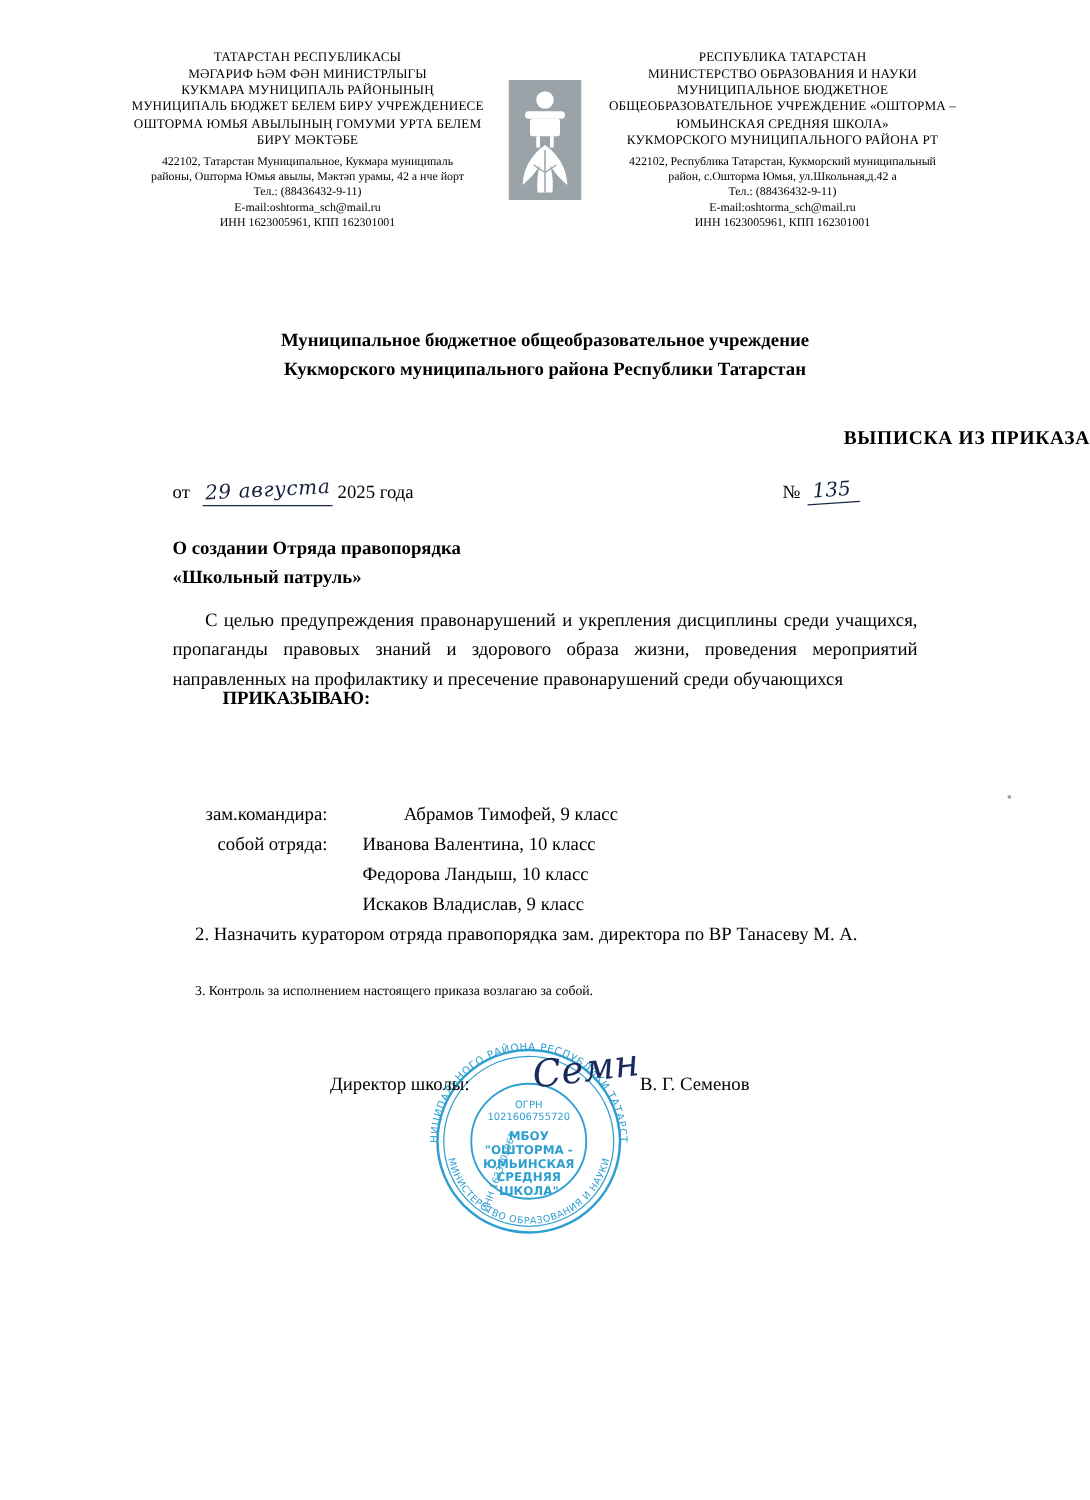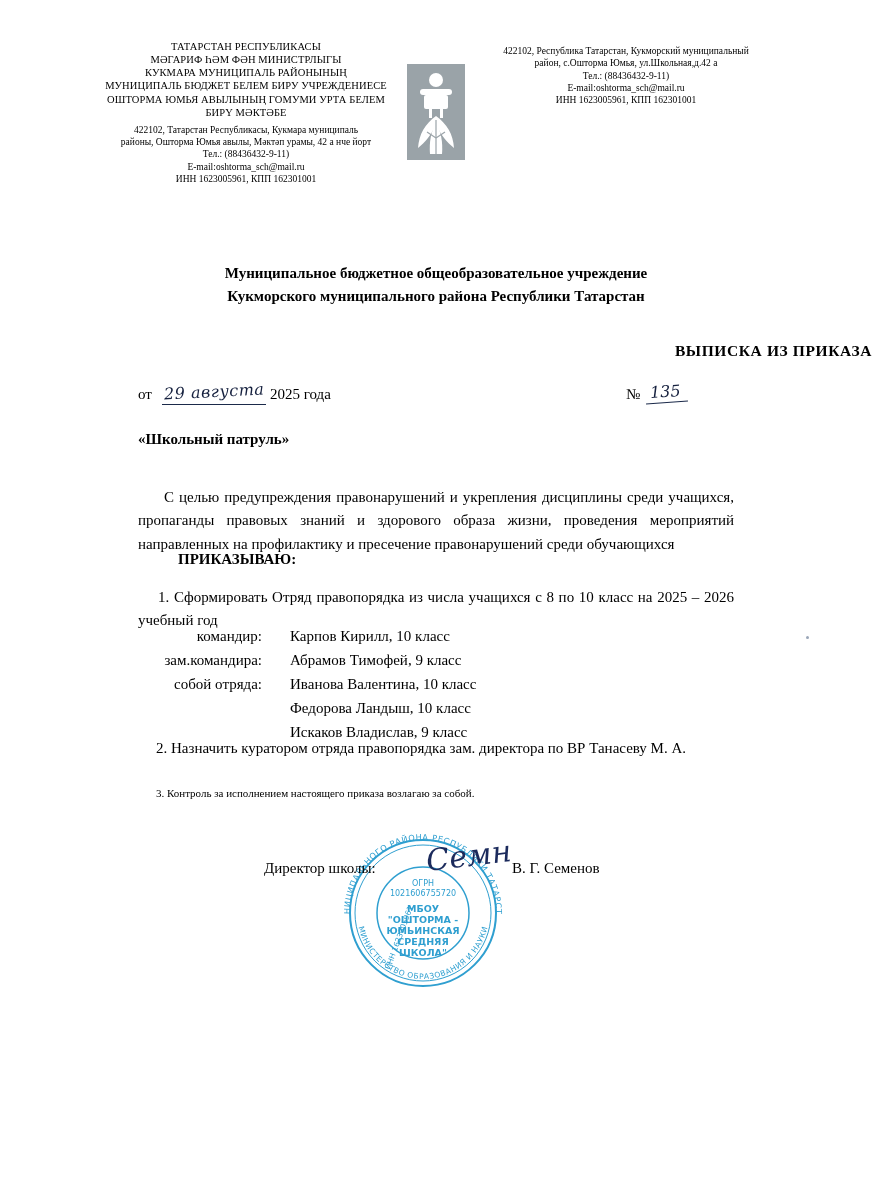--- a/index.html
+++ b/index.html
@@ -168,21 +168,21 @@
     position: absolute;
     top: 624px;
     left: 138px;
     width: 596px;
     font-size: 15px;
   }
   .roster-row {
     display: flex;
     line-height: 1.6;
   }
-  .roster-row.gap { margin-top: 0; }
+  .roster-row.gap { margin-top: 16px; gap: 33px; }
   .roster-label {
     width: 124px;
     text-align: right;
     padding-right: 10px;
   }
   .roster-label.wide { width: 124px; }
   .roster-name { flex: 1; padding-left: 18px; }
 
   .item2 {
     position: absolute;
@@ -256,21 +256,21 @@
     <div class="lh-col left">
       <div class="lh-title">
         <div>ТАТАРСТАН  РЕСПУБЛИКАСЫ</div>
         <div>МӘГАРИФ  ҺӘМ ФӘН МИНИСТРЛЫГЫ</div>
         <div>КУКМАРА МУНИЦИПАЛЬ РАЙОНЫНЫҢ</div>
         <div>МУНИЦИПАЛЬ БЮДЖЕТ БЕЛЕМ БИРУ УЧРЕЖДЕНИЕСЕ</div>
         <div>ОШТОРМА ЮМЬЯ АВЫЛЫНЫҢ ГОМУМИ УРТА БЕЛЕМ</div>
         <div>БИРҮ МӘКТӘБЕ</div>
       </div>
       <div class="lh-sub">
-        <div>422102,  Татарстан Республикасы, Кукмара муниципаль</div>
+        <div>422102,  Татарстан Муниципальное, Кукмара муниципаль</div>
         <div>районы, Ошторма Юмья авылы, Мәктәп урамы, 42 а нче йорт</div>
         <div>Тел.: (88436432-9-11)</div>
         <div>E-mail:oshtorma_sch@mail.ru</div>
         <div>ИНН 1623005961, КПП 162301001</div>
       </div>
     </div>
 
     <div class="lh-emblem">
       <svg width="62" height="100" viewBox="0 0 62 100">
         <rect x="2" y="2" width="58" height="96" fill="#9aa3a8"></rect>
@@ -285,20 +285,28 @@
         </g>
         <g stroke="#9aa3a8" stroke-width="1.2" fill="none">
           <path d="M31 58 L31 92"></path>
           <path d="M22 70 L31 76"></path>
           <path d="M40 70 L31 76"></path>
         </g>
       </svg>
     </div>
 
     <div class="lh-col right">
+      <div class="lh-title">
+        <div>РЕСПУБЛИКА ТАТАРСТАН</div>
+        <div>МИНИСТЕРСТВО ОБРАЗОВАНИЯ И НАУКИ</div>
+        <div>МУНИЦИПАЛЬНОЕ БЮДЖЕТНОЕ</div>
+        <div>ОБЩЕОБРАЗОВАТЕЛЬНОЕ УЧРЕЖДЕНИЕ «ОШТОРМА –</div>
+        <div>ЮМЬИНСКАЯ СРЕДНЯЯ  ШКОЛА»</div>
+        <div>КУКМОРСКОГО МУНИЦИПАЛЬНОГО РАЙОНА РТ</div>
+      </div>
       <div class="lh-sub">
         <div>422102, Республика Татарстан, Кукморский муниципальный</div>
         <div>район, с.Ошторма Юмья, ул.Школьная,д.42 а</div>
         <div>Тел.: (88436432-9-11)</div>
         <div>E-mail:oshtorma_sch@mail.ru</div>
         <div>ИНН 1623005961, КПП 162301001</div>
       </div>
     </div>
   </div>
 
@@ -313,33 +321,29 @@
     <span class="dl-ot">от</span>
     <span class="dl-hand-date">29  августа</span>
     <span class="dl-underline"></span>
     <span class="dl-year">2025 года</span>
     <span class="dl-num">№</span>
     <span class="dl-hand-num">135</span>
     <span class="dl-numline"></span>
   </div>
 
   <div class="subject">
+    <div>О создании  Отряда правопорядка</div>
     <div>«Школьный патруль»</div>
   </div>
 
   <div class="preamble">С целью предупреждения правонарушений и укрепления дисциплины среди учащихся, пропаганды правовых знаний и здорового образа жизни, проведения мероприятий направленных на профилактику и пресечение правонарушений среди обучающихся</div>
   <div class="order-word">ПРИКАЗЫВАЮ:</div>
 
-  <div class="item1">1. Сформировать Отряд правопорядка из числа учащихся с 8 по 10 класс на  2025 – 2026 учебный год</div>
 
   <div class="roster">
-    <div class="roster-row">
-      <div class="roster-label">командир:</div>
-      <div class="roster-name">Карпов Кирилл, 10 класс</div>
-    </div>
     <div class="roster-row gap">
       <div class="roster-label wide">зам.командира:</div>
       <div class="roster-name">Абрамов Тимофей, 9 класс</div>
     </div>
     <div class="roster-row">
       <div class="roster-label wide">собой отряда:</div>
       <div class="roster-name">Иванова Валентина,  10 класс</div>
     </div>
     <div class="roster-row">
       <div class="roster-label wide"></div>

